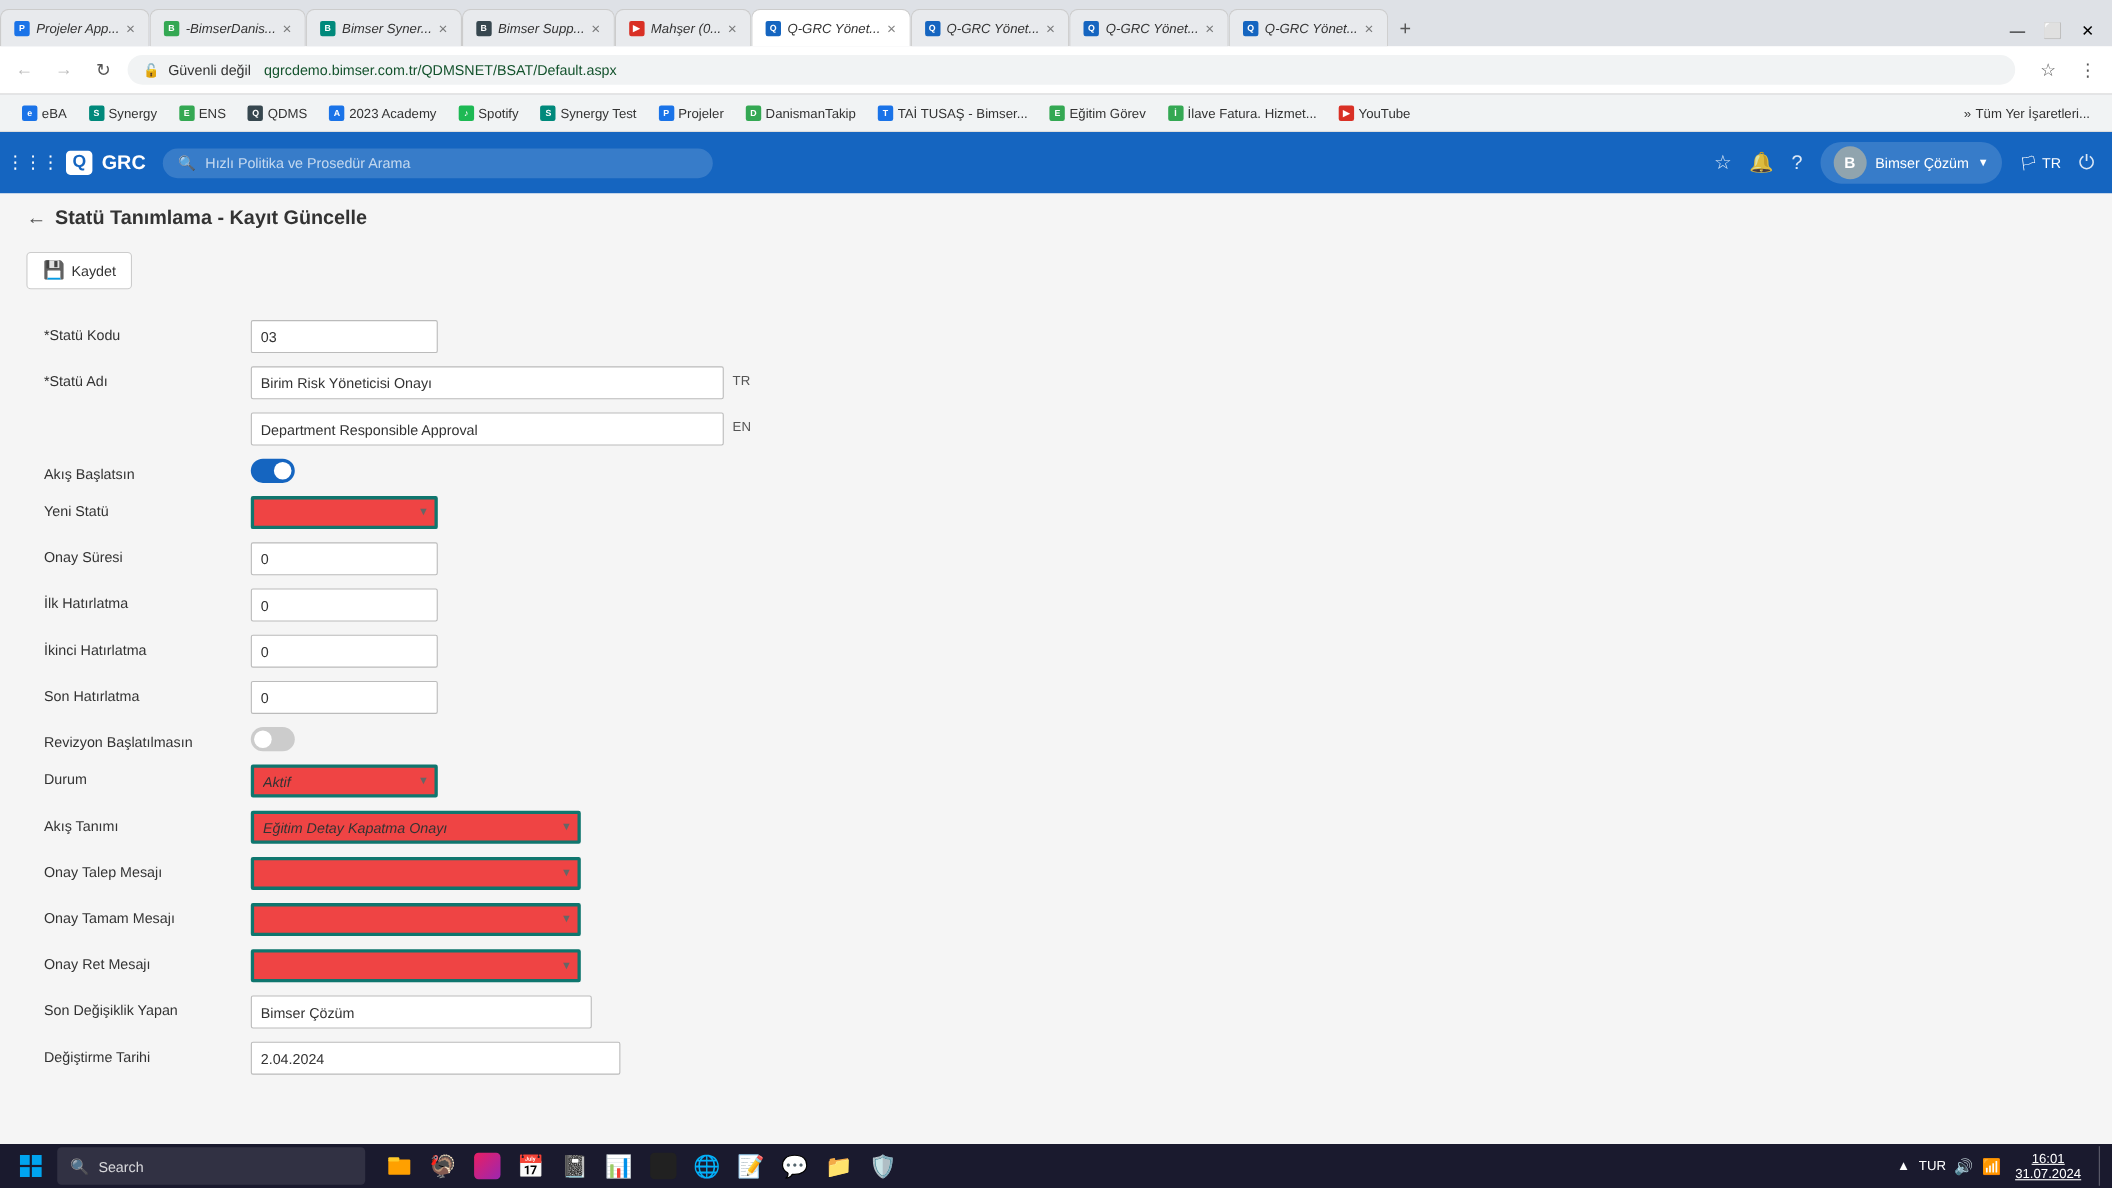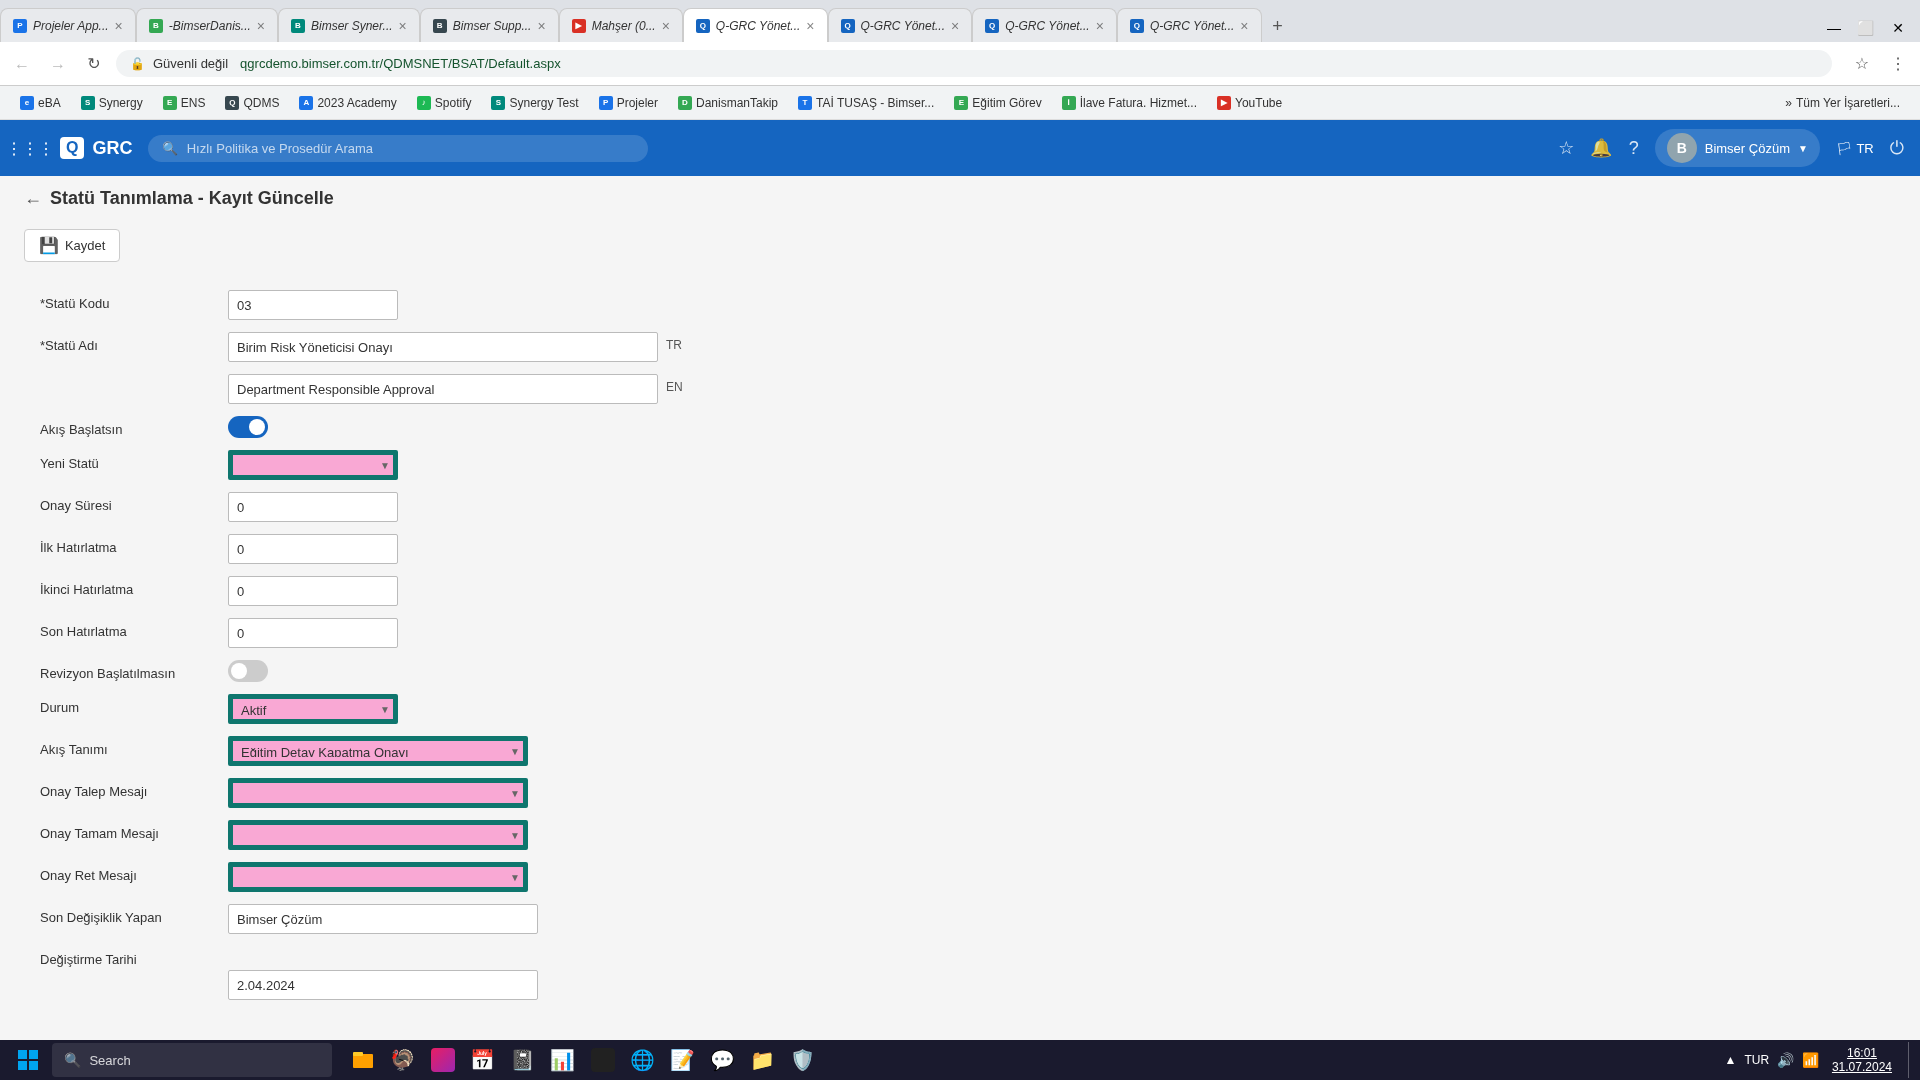--- a/index.html
+++ b/index.html
@@ -51,21 +51,21 @@
     .save-icon { color: #1565c0; font-size: 16px; }
 
     
     .form-container { padding: 20px 40px; background: #f5f5f5; }
     .form-section { background: #f5f5f5; }
     .form-row { display: flex; align-items: flex-start; margin-bottom: 12px; gap: 8px; }
     .form-label { width: 180px; font-size: 13px; color: #333; padding-top: 6px; flex-shrink: 0; }
     .form-input { height: 30px; border: 1px solid #bbb; border-radius: 2px; padding: 4px 8px; font-size: 13px; color: #333; background: #fff; }
     .form-input-code { width: 170px; }
     .form-input-name { width: 430px; }
-    .form-select { height: 30px; border: 5px solid #0f766e; border-radius: 2px; padding: 4px 8px; font-size: 13px; color: #333; background: #f9a8d4; appearance: none; -webkit-appearance: none; }
+    .form-select { height: 30px; border: 3px solid #0f766e; border-radius: 2px; padding: 4px 8px; font-size: 13px; color: #333; background: #ef4444; appearance: none; font-style: italic; -webkit-appearance: none; }
     .form-select-wrap { position: relative; display: inline-block; }
     .form-select-wrap::after { content: '▼'; position: absolute; right: 8px; top: 50%; transform: translateY(-50%); font-size: 10px; color: #666; pointer-events: none; }
     .form-select-small { width: 170px; }
     .form-select-medium { width: 300px; }
     .lang-badge { font-size: 12px; color: #555; padding-top: 6px; flex-shrink: 0; }
 
     
     .toggle { position: relative; width: 40px; height: 22px; }
     .toggle input { opacity: 0; width: 0; height: 0; }
     .toggle-slider { position: absolute; cursor: pointer; top: 0; left: 0; right: 0; bottom: 0; border-radius: 22px; background: #ccc; transition: 0.3s; }
@@ -391,21 +391,21 @@
         </div>
       </div>
 
       <div class="form-row">
         <label class="form-label">Son Değişiklik Yapan</label>
         <input type="text" class="form-input" style="width: 310px;" value="Bimser Çözüm">
       </div>
 
       <div class="form-row">
         <label class="form-label">Değiştirme Tarihi</label>
-        <input type="text" class="form-input" style="width: 310px; margin-top: 24px;" value="2.04.2024">
+        <input type="text" class="form-input" style="width: 336px;" value="2.04.2024">
       </div>
 
     </div>
   </div>
 </div>
 
 <div class="taskbar">
   <div class="taskbar-start">
     <svg width="20" height="20" viewBox="0 0 20 20">
       <rect x="0" y="0" width="9" height="9" fill="#00a4ef"></rect>

